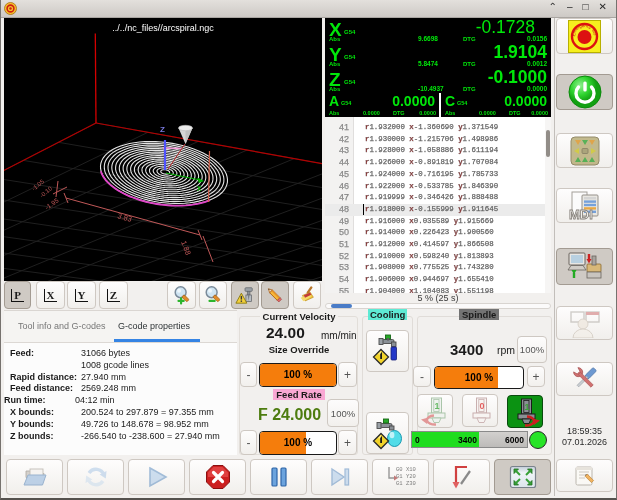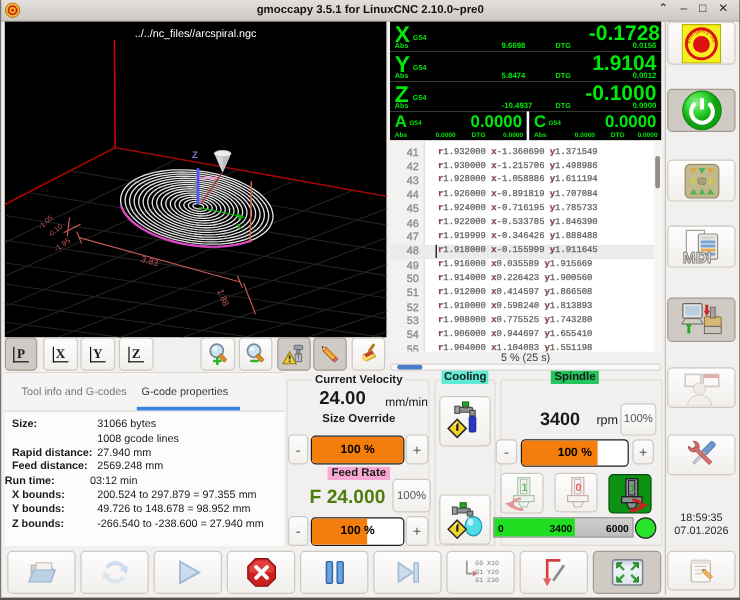--- a/index.html
+++ b/index.html
@@ -1,20 +1,19 @@
 <!DOCTYPE html>
 <html><head><meta charset="utf-8"><style>html,body{margin:0;padding:0}body{width:617px;height:500px;position:relative;overflow:hidden;font-family:"Liberation Sans",sans-serif;background:#f2f0ee}.b{position:absolute;box-sizing:border-box}</style></head><body>
 <div class="b" style="left:0;top:0;width:617px;height:500px;border:1px solid #76726e;border-top:none;border-bottom:2px solid #55524e;z-index:50;pointer-events:none"></div>
 <div class="b" style="left:0;top:0;width:617px;height:18px;background:linear-gradient(#e3e0dc,#cdc9c5);border-bottom:1px solid #a9a5a1">
     <svg width="13" height="13" style="position:absolute;left:4px;top:2px">
       <circle cx="6.5" cy="6.5" r="6" fill="#f6c12c" stroke="#a86a10" stroke-width="0.8"></circle>
       <circle cx="6.5" cy="6.5" r="3.4" fill="none" stroke="#d02010" stroke-width="1.6"></circle>
       <circle cx="6.5" cy="6.5" r="1.2" fill="#d02010"></circle>
     </svg>
-    <div style="position:absolute;left:0;right:0;top:3px;text-align:center;font-size:9.5px;font-weight:bold;color:#111">gmoccapy 3.5.1 for LinuxCNC 2.10.0~pre0</div>
     <div style="position:absolute;right:5px;top:1px;font-size:10px;color:#2a2a2a"><span style="padding:0 5px">⌃</span><span style="padding:0 5px">–</span><span style="padding:0 5px">□</span><span style="padding:0 5px">✕</span></div>
   </div>
 <svg width="318" height="263" style="position:absolute;left:4px;top:18px;background:#000">
     <g>
       <line x1="92.0" y1="105.0" x2="-175.1" y2="242.5" stroke="#232323" stroke-width="0.9"></line>
       <line x1="143.9" y1="114.3" x2="-132.0" y2="248.0" stroke="#232323" stroke-width="0.9"></line>
       <line x1="194.3" y1="123.4" x2="-89.9" y2="253.3" stroke="#232323" stroke-width="0.9"></line>
       <line x1="243.0" y1="132.1" x2="-48.8" y2="258.5" stroke="#232323" stroke-width="0.9"></line>
       <line x1="290.3" y1="140.6" x2="-8.7" y2="263.6" stroke="#232323" stroke-width="0.9"></line>
       <line x1="336.1" y1="148.8" x2="30.5" y2="268.6" stroke="#232323" stroke-width="0.9"></line>
@@ -139,21 +138,21 @@
     <svg width="20" height="20" viewBox="0 0 22 22">
       <rect x="12.5" y="1" width="2.6" height="9" rx="1" transform="rotate(35 13.8 5.5)" fill="#b8762a"></rect>
       <polygon points="6,11.5 14.5,8 18,13.5 9,17.5" fill="#f0c53c" stroke="#b8861a" stroke-width="0.7"></polygon>
       <polygon points="4,14 14,9.5 16,12.5 7,18" fill="#f6da6a"></polygon>
       <rect x="8" y="9.8" width="7.5" height="3" transform="rotate(-24 11 11.5)" fill="#c23a3a"></rect>
     </svg>
   </div>
 <div class="b" style="left:325px;top:18px;width:226px;height:25px;background:#000;color:#00e80a">
     <span style="position:absolute;left:4px;top:1px;font-size:19px;font-weight:bold">X</span>
     <span style="position:absolute;left:19px;top:11px;font-size:6px;font-weight:bold">G54</span>
-    <span style="position:absolute;right:1px;top:-1px;font-size:17.5px;font-weight:bold">-0.1728</span>
+    <span style="position:absolute;right:16px;top:-1px;font-size:17.5px;font-weight:normal">-0.1728</span>
     <span style="position:absolute;left:4px;bottom:1px;font-size:6px;font-weight:bold">Abs</span>
     <span style="position:absolute;left:93px;bottom:1px;font-size:6.5px;font-weight:bold">9.6698</span>
     <span style="position:absolute;left:138px;bottom:1px;font-size:6px;font-weight:bold">DTG</span>
     <span style="position:absolute;right:4px;bottom:1px;font-size:6.5px;font-weight:bold">0.0156</span>
   </div>
 <div class="b" style="left:325px;top:43px;width:226px;height:25px;background:#000;color:#00e80a">
     <span style="position:absolute;left:4px;top:1px;font-size:19px;font-weight:bold">Y</span>
     <span style="position:absolute;left:19px;top:11px;font-size:6px;font-weight:bold">G54</span>
     <span style="position:absolute;right:4px;top:-1px;font-size:17.5px;font-weight:bold">1.9104</span>
     <span style="position:absolute;left:4px;bottom:1px;font-size:6px;font-weight:bold">Abs</span>
@@ -210,25 +209,25 @@
     <div style="position:absolute;left:221px;top:13px;width:4px;height:27px;background:#928d88;border-radius:2px"></div>
   </div>
 <div class="b" style="left:325px;top:293px;width:226px;height:10px;font-size:9px;color:#3a3a3a;text-align:center;line-height:10px">5 % (25 s)</div>
 <div class="b" style="left:325px;top:303px;width:226px;height:6px;background:#fbfafa;border:1px solid #d8d4d0;border-radius:3px"></div>
 <div class="b" style="left:331px;top:304px;width:21px;height:4px;background:#4a7cc7;border-radius:2px"></div>
 <div class="b" style="left:4px;top:310px;width:233px;height:145px;background:#fcfcfc;border-top:1px solid #dad6d2">
     <div style="position:absolute;left:0;top:0;width:233px;height:31px;background:#f5f4f2;border-bottom:1px solid #dcd8d4"></div>
     <div style="position:absolute;left:14px;top:10px;font-size:9px;color:#777">Tool info and G-codes</div>
     <div style="position:absolute;left:114px;top:10px;font-size:9px;color:#2e3436">G-code properties</div>
     <div style="position:absolute;left:110px;top:28px;width:86px;height:3px;background:#3584e4"></div>
-    <div style="position:absolute;left:6px;top:37px;font-size:9px;color:#1a1a1a;white-space:nowrap"><b>Size:</b><span style="position:absolute;left:71px;width:170px">31066 bytes</span></div>
+    <div style="position:absolute;left:6px;top:37px;font-size:9px;color:#1a1a1a;white-space:nowrap"><b>Feed:</b><span style="position:absolute;left:71px;width:170px">31066 bytes</span></div>
     <div style="position:absolute;left:6px;top:48.8px;font-size:9px;color:#1a1a1a;white-space:nowrap"><b></b><span style="position:absolute;left:71px;width:170px">1008 gcode lines</span></div>
     <div style="position:absolute;left:6px;top:60.599999999999994px;font-size:9px;color:#1a1a1a;white-space:nowrap"><b>Rapid distance:</b><span style="position:absolute;left:71px;width:170px">27.940 mm</span></div>
     <div style="position:absolute;left:6px;top:72.39999999999999px;font-size:9px;color:#1a1a1a;white-space:nowrap"><b>Feed distance:</b><span style="position:absolute;left:71px;width:170px">2569.248 mm</span></div>
-    <div style="position:absolute;left:0;top:84.19999999999999px;font-size:9px;color:#1a1a1a;white-space:nowrap"><b>Run time:</b><span style="position:absolute;left:71px;width:170px">03:12 min</span></div>
+    <div style="position:absolute;left:0;top:84.19999999999999px;font-size:9px;color:#1a1a1a;white-space:nowrap"><b>Run time:</b><span style="position:absolute;left:71px;width:170px">04:12 min</span></div>
     <div style="position:absolute;left:6px;top:95.99999999999999px;font-size:9px;color:#1a1a1a;white-space:nowrap"><b>X bounds:</b><span style="position:absolute;left:71px;width:170px">200.524 to 297.879 = 97.355 mm</span></div>
     <div style="position:absolute;left:6px;top:107.79999999999998px;font-size:9px;color:#1a1a1a;white-space:nowrap"><b>Y bounds:</b><span style="position:absolute;left:71px;width:170px">49.726 to 148.678 = 98.952 mm</span></div>
     <div style="position:absolute;left:6px;top:119.59999999999998px;font-size:9px;color:#1a1a1a;white-space:nowrap"><b>Z bounds:</b><span style="position:absolute;left:71px;width:170px">-266.540 to -238.600 = 27.940 mm</span></div>
   </div>
 <div class="b" style="left:239px;top:316px;width:119px;height:139px;border:1px solid #e2ded9;border-radius:3px"></div>
 <div class="b" style="left:239px;top:306px;width:120px;text-align:center"><span style="background:#f2f0ee;padding:0 3px;font-size:9.5px;font-weight:bold;color:#1a1a1a">Current Velocity</span></div>
 <div class="b" style="left:266px;top:324px;font-size:15.5px;font-weight:bold;color:#1a1a1a">24.00</div>
 <div class="b" style="left:321px;top:330px;font-size:10px;color:#1a1a1a">mm/min</div>
 <div class="b" style="left:239px;top:344px;width:120px;text-align:center;font-size:9.5px;font-weight:bold;color:#1a1a1a">Size Override</div>
 <div class="b" style="left:240px;top:362px;width:17px;height:25px;background:linear-gradient(#fdfcfc,#f2f0ed);border:1px solid #cec8c2;border-radius:4px;display:flex;align-items:center;justify-content:center;font-size:12px;color:#555">-</div>
@@ -268,21 +267,21 @@
       <rect x="12.5" y="4" width="5" height="4" fill="#28a828" stroke="#156815" stroke-width="0.9"></rect>
       <rect x="18.5" y="11" width="4.5" height="4" fill="#8a9096" stroke="#4a4a4a" stroke-width="0.9"></rect>
       <ellipse cx="23.5" cy="23.5" rx="7" ry="8" fill="#52dce8" stroke="#1898b0" stroke-width="1"></ellipse>
       <ellipse cx="21" cy="20" rx="2.4" ry="3.2" fill="#c2f2f8"></ellipse>
       <polygon points="10,18.5 17.5,26 10,33.5 2.5,26" fill="#f2d32a" stroke="#2a2a2a" stroke-width="1.3"></polygon>
       <rect x="9.2" y="21.5" width="1.8" height="6.5" fill="#1a1a1a"></rect>
       <polygon points="7,23 10,20 10,22 8.5,23.8" fill="#fbe98a"></polygon>
     </svg>
   </div>
 <div class="b" style="left:417px;top:316px;width:135px;height:139px;border:1px solid #e0dcd8;border-radius:3px"></div>
-<div class="b" style="left:459px;top:309px;background:#22c55e;padding:0 3px;font-size:9.5px;font-weight:bold;color:#1a1a1a">Spindle</div>
+<div class="b" style="left:459px;top:309px;background:#737373;padding:0 3px;font-size:9.5px;font-weight:bold;color:#1a1a1a">Spindle</div>
 <div class="b" style="left:450px;top:341px;font-size:15px;font-weight:bold;color:#1a1a1a">3400</div>
 <div class="b" style="left:497px;top:344px;font-size:10.5px;color:#1a1a1a">rpm</div>
 <div class="b" style="left:517px;top:336px;width:30px;height:27px;background:linear-gradient(#fdfcfc,#f2f0ed);border:1px solid #cec8c2;border-radius:4px;display:flex;align-items:center;justify-content:center;font-size:9.5px;color:#555">100%</div>
 <div class="b" style="left:413px;top:366px;width:18px;height:21px;background:linear-gradient(#fdfcfc,#f2f0ed);border:1px solid #cec8c2;border-radius:4px;display:flex;align-items:center;justify-content:center;font-size:12px;color:#555">-</div>
 <div class="b" style="left:434px;top:366px;width:90px;height:23px;background:#fff;border:1.6px solid #1a1a1a;border-radius:4px;overflow:hidden">
     <div style="position:absolute;left:0;top:0;bottom:0;width:72%;background:#f57d0c"></div>
     <div style="position:absolute;left:0;right:0;top:50%;transform:translateY(-52%);text-align:center;font-size:10px;font-weight:bold;color:#000">100 %</div>
   </div>
 <div class="b" style="left:527px;top:366px;width:18px;height:21px;background:linear-gradient(#fdfcfc,#f2f0ed);border:1px solid #cec8c2;border-radius:4px;display:flex;align-items:center;justify-content:center;font-size:12px;color:#555">+</div>
 <div style="background:linear-gradient(#fefdfd,#f1efec);border:1px solid #cec8c2;border-radius:4px;position:absolute;display:flex;align-items:center;justify-content:center;box-sizing:border-box;left:417px;top:394px;width:36px;height:34px">

